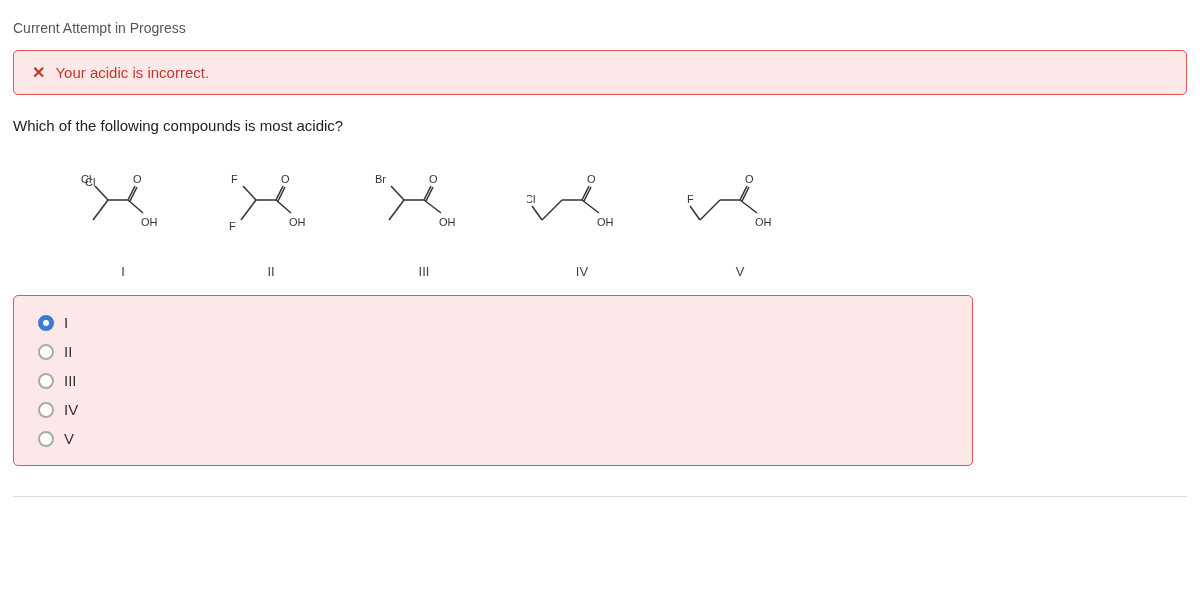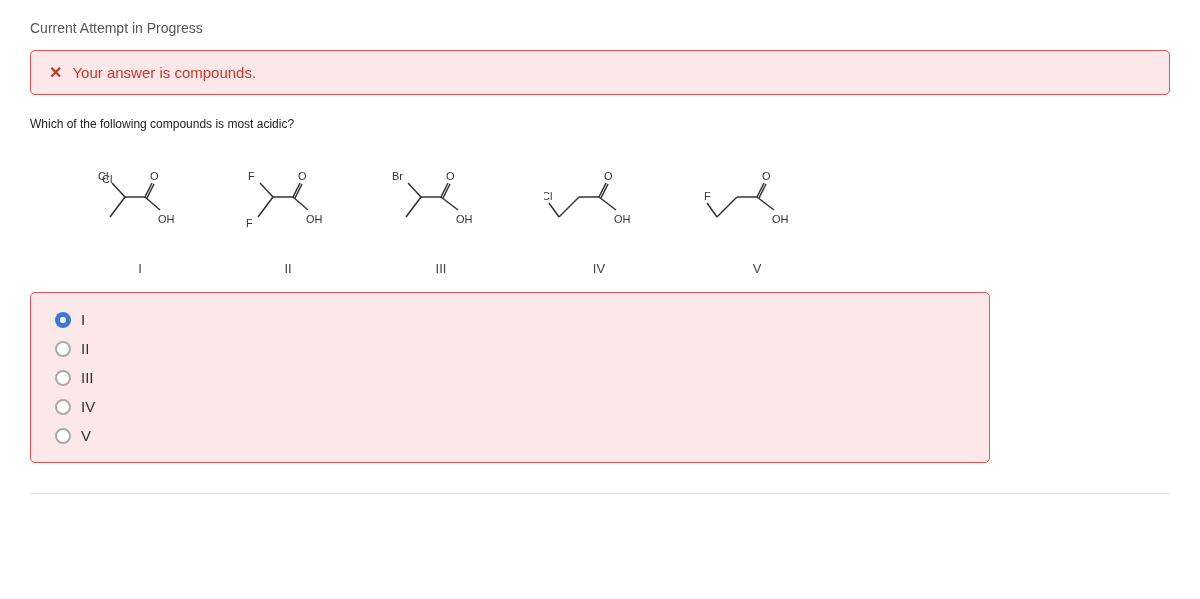--- a/index.html
+++ b/index.html
@@ -6,21 +6,21 @@
     body {
       font-family: Arial, sans-serif;
       background: #fff;
       color: #333;
       font-size: 15px;
       padding: 0;
     }
     .page-container {
       max-width: 1200px;
       margin: 0 auto;
-      padding: 20px 30px;
+      padding: 20px 13px;
     }
     .header-bar {
       font-size: 14px;
       color: #555;
       margin-bottom: 14px;
     }
     .error-banner {
       background: #fce8e8;
       border: 1.5px solid #e05555;
       border-radius: 5px;
@@ -34,21 +34,21 @@
       color: #c0392b;
       font-weight: bold;
       font-size: 16px;
     }
     .error-text {
       color: #c0392b;
       font-weight: 500;
       font-size: 15px;
     }
     .question-text {
-      font-size: 12px;
+      font-size: 15px;
       color: #222;
       margin-bottom: 24px;
     }
     .compounds-row {
       display: flex;
       align-items: flex-end;
       gap: 48px;
       margin-bottom: 16px;
       padding-left: 60px;
     }
@@ -115,21 +115,21 @@
     }
   </style>
 </head>
 <body>
 
 <div class="page-container">
   <div class="header-bar">Current Attempt in Progress</div>
 
   <div class="error-banner">
     <span class="error-icon">✕</span>
-    <span class="error-text">Your answer is compounds.</span>
+    <span class="error-text">Your acidic is incorrect.</span>
   </div>
 
   <div class="question-text">Which of the following compounds is most acidic?</div>
 
   <div class="compounds-row">
 
     <div class="compound">
       <svg class="compound-svg" width="100" height="100" viewBox="0 0 100 100">
 
         <text x="12" y="28" font-size="11" fill="#333">Cl</text>

